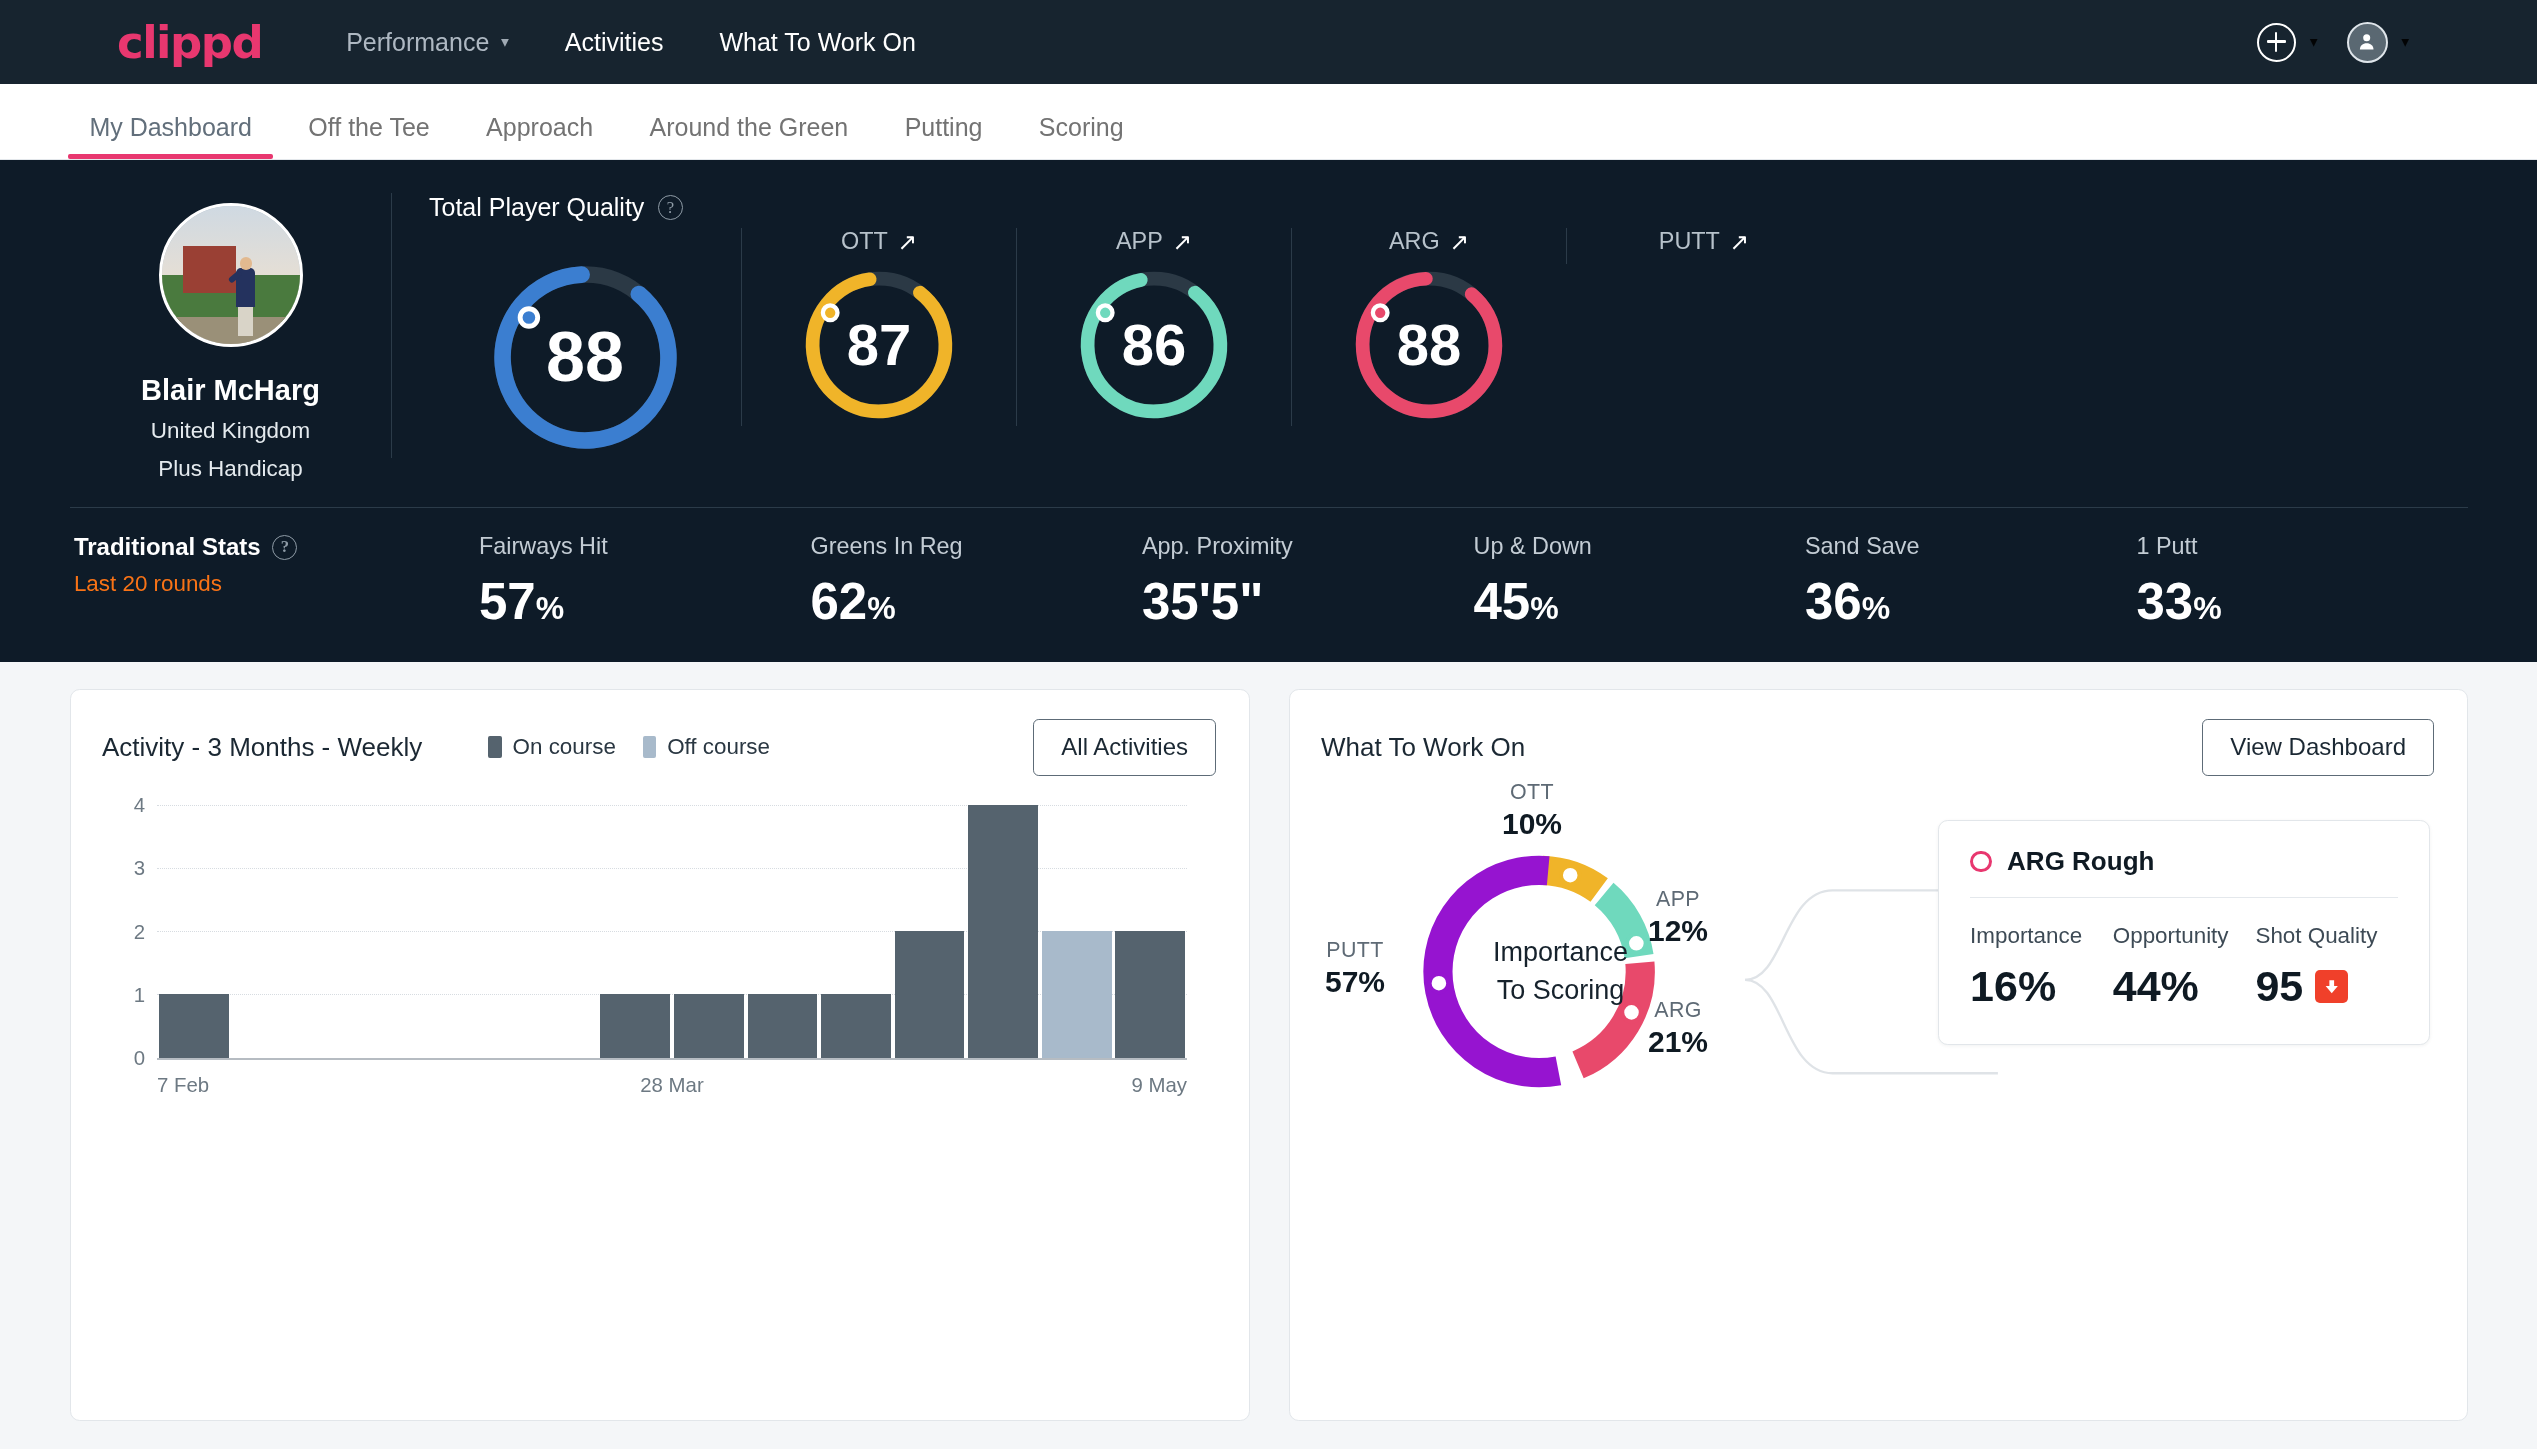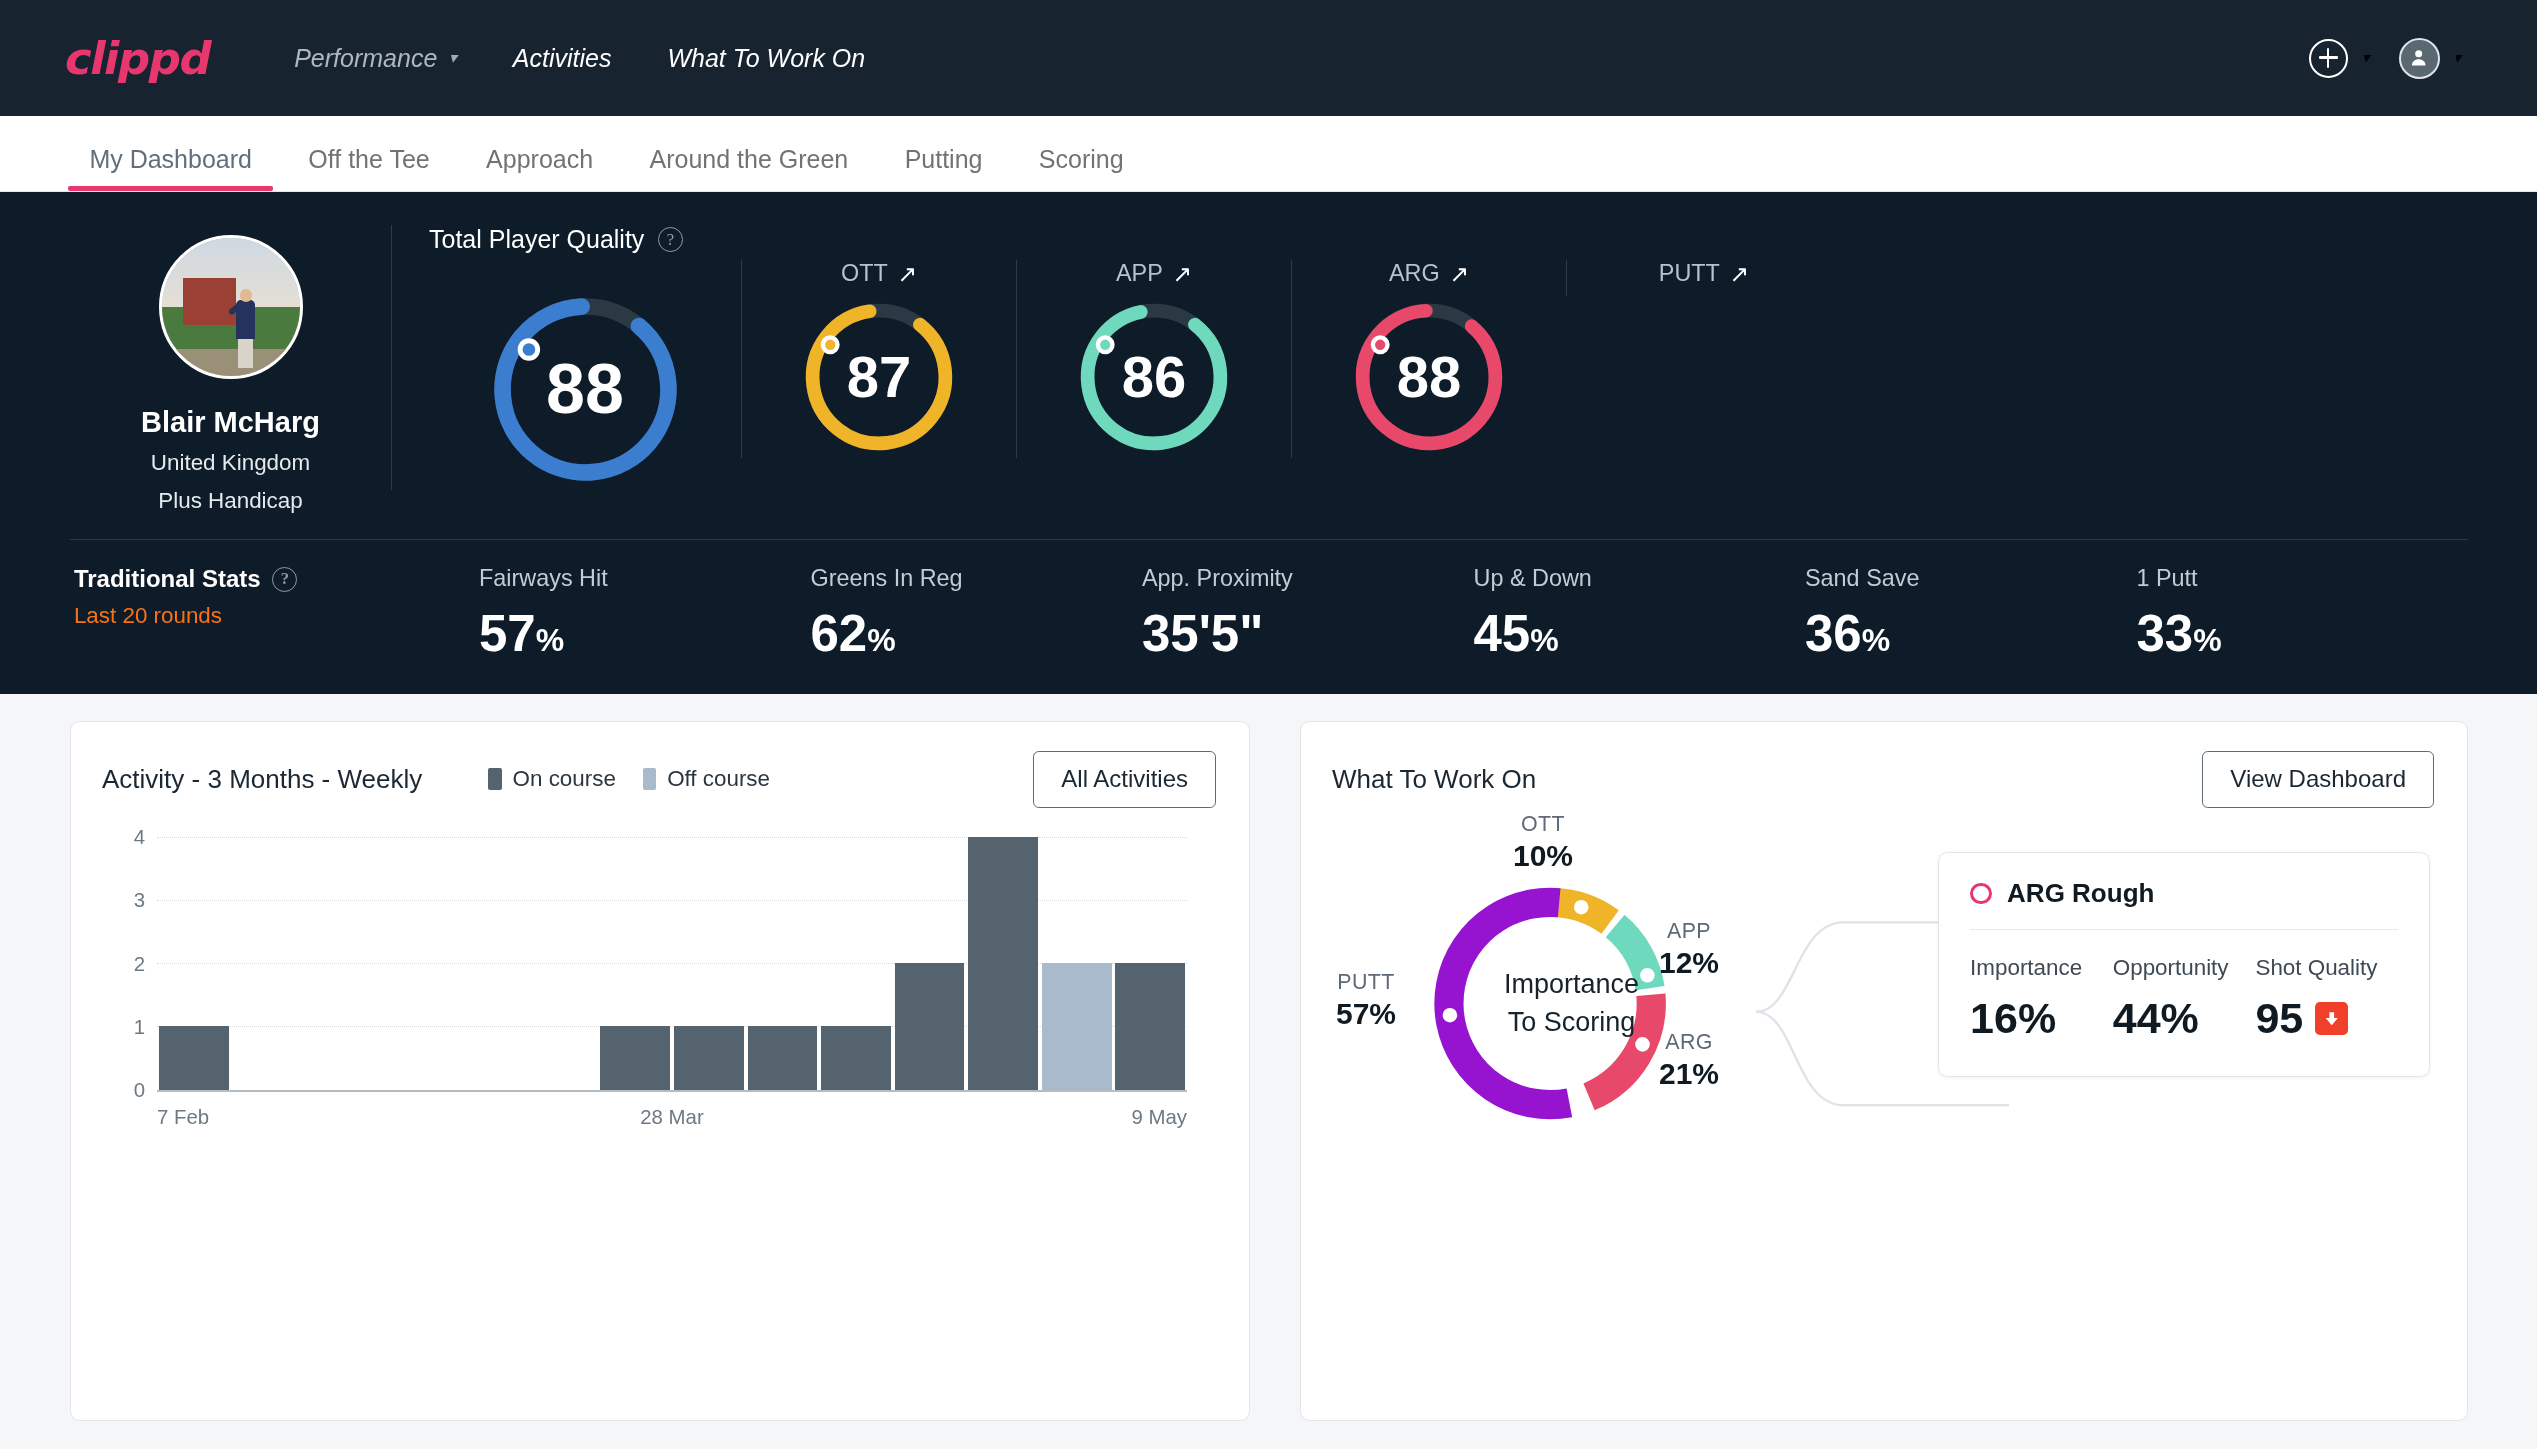--- a/index.html
+++ b/index.html
@@ -7,22 +7,22 @@
   html, body {
     width: 2538px; height: 1450px;
     font-family: "Liberation Sans", sans-serif;
     background: #f4f6f8;
     overflow: hidden;
   }
   .app { width: 2538px; height: 1450px; position: relative; display: flex; flex-direction: column; }
 
   
   .topnav {
-    height: 116px; background: #17242f; display: flex; align-items: center;
-    padding: 0 28px; flex: none; font-style: italic;
+    height: 84px; background: #17242f; display: flex; align-items: center;
+    padding: 0 80px; flex: none;
   }
   .logo {
     color: #e8376f; font-size: 45px; font-weight: bold; letter-spacing: -1.5px;
     margin-left: 37px; margin-right: 84px; font-family: "DejaVu Sans", sans-serif;
   }
   .topnav-links { display: flex; align-items: flex-end; gap: 56px; }
   .topnav-link {
     color: #ffffff; font-size: 25px; cursor: pointer; white-space: nowrap;
     display: flex; align-items: center; gap: 11.7px;
   }
@@ -113,21 +113,21 @@
   .trad-left { width: 409px; flex: none; padding-left: 3.9px; }
   .trad-title { color: #ffffff; font-size: 24px; font-weight: bold; display: flex; align-items: center; gap: 11.7px; }
   .trad-sub { color: #f97316; font-size: 22.4px; margin-top: 9.7px; }
   .trad-stats { display: flex; flex: 1; justify-content: flex-end; }
   .stat { flex: 1; display: flex; flex-direction: column; }
   .stat-label { color: #c3ccd4; font-size: 23.4px; }
   .stat-value { color: #ffffff; font-size: 51px; font-weight: bold; margin-top: 11.7px; }
   .stat-value .unit { font-size: 32px; font-weight: bold; }
 
   
-  .lower { flex: 1; background: #f4f6f8; display: flex; gap: 50px; padding: 27px 70px 29px 70px; }
+  .lower { flex: 1; background: #f4f6f8; display: flex; gap: 39px; padding: 27px 70px 29px 70px; }
   .card {
     background: #ffffff; border: 1px solid #e2e6ea; border-radius: 9.7px;
     display: flex; flex-direction: column; position: relative;
   }
   .card.activity { width: 1180px; flex: none; padding: 29px 33px 17.5px 31px; }
   .card.wtwo { flex: 1; padding: 29px 33px 17.5px 31px; }
   .card-head { display: flex; align-items: center; }
   .card-title { font-size: 26px; color: #1b2833; font-weight: normal; }
   .legend { display: flex; align-items: center; gap: 27px; margin-left: 66px; }
   .legend-item { display: flex; align-items: center; gap: 10.7px; font-size: 22.4px; color: #2a3742; }

